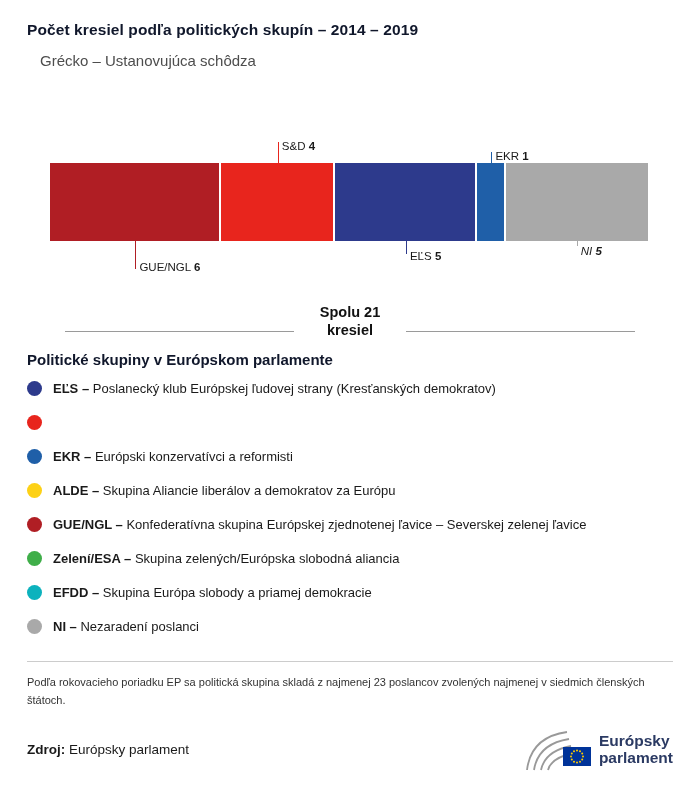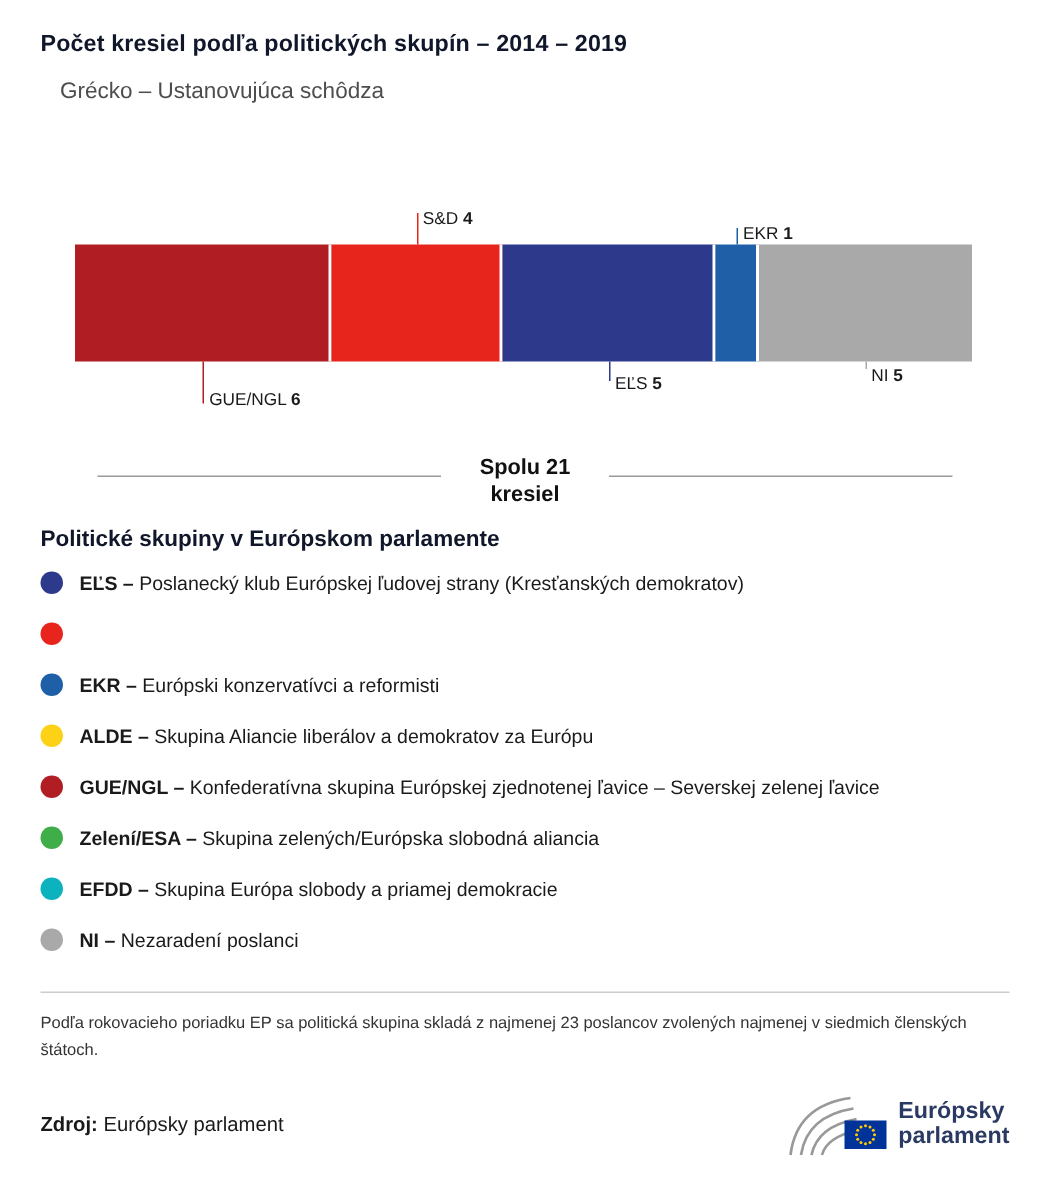--- a/index.html
+++ b/index.html
@@ -7,21 +7,21 @@
   body{width:700px;height:786px;font-family:"Liberation Sans",sans-serif;color:#1a1a1a;position:relative;overflow:hidden}
   .page{padding-top:21px}
   h1{font-size:15.5px;font-weight:bold;color:#10172b;padding:0 27px;letter-spacing:.1px}
   h2{font-size:15px;font-weight:normal;color:#4d4d4d;padding:0 40px;margin-top:13px}
   #chart{position:relative;margin:64px 52px 0 50px;height:158px}
   #stacked-bar{position:absolute;top:30px;left:0;right:0;height:78px;display:flex}
   .seg{height:100%}
   .tick{position:absolute;width:1px}
   .seg-label{position:absolute;font-size:11.5px;white-space:nowrap;color:#1a1a1a}
   .seg-label b{font-weight:bold}
-  .total-divider{display:flex;align-items:center;margin:12px 65px 4px}
+  .total-divider{display:flex;align-items:flex-end;margin:12px 65px 4px}
   .total-divider .line{flex:1;height:1px;background:#9a9a9a;margin-bottom:7px}
   .total-text{padding:0 26px;font-weight:bold;font-size:14.5px;text-align:center;line-height:1.25;color:#111}
   h3{font-size:15px;font-weight:bold;color:#10172b;padding:0 27px;margin-top:12px}
   #legend-items{margin-top:3px;padding:0 27px}
   .legend-row{display:flex;align-items:center;height:34px}
   .dot{width:15px;height:15px;border-radius:50%;flex:0 0 15px;margin-right:11px}
   .legend-text{font-size:13px;color:#1a1a1a;white-space:nowrap}
   .legend-text b{font-weight:bold}
   hr.divider{border:none;border-top:1px solid #ccc;margin:18px 27px 0}
   .note{font-size:11px;color:#333;line-height:1.6;margin:12px 27px 0;max-width:648px}
@@ -49,21 +49,21 @@
       </div>
   <div class="tick" style="left: 14.2857%; height: 28px; top: 108px; background: rgb(176, 30, 36);"></div>
       <div class="seg-label" style="left: calc(14.2857% + 4px); top: 128px;"><span>GUE/NGL </span><b>6</b></div>
       <div class="tick" style="left: 38.0952%; height: 21px; top: 9px; background: rgb(232, 37, 29);"></div>
       <div class="seg-label" style="left: calc(38.0952% + 4px); top: 7px;"><span>S&amp;D </span><b>4</b></div>
       <div class="tick" style="left: 59.5238%; height: 13px; top: 108px; background: rgb(45, 58, 140);"></div>
       <div class="seg-label" style="left: calc(59.5238% + 4px); top: 117px;"><span>EĽS </span><b>5</b></div>
       <div class="tick" style="left: 73.8095%; height: 11px; top: 19px; background: rgb(31, 95, 168);"></div>
       <div class="seg-label" style="left: calc(73.8095% + 4px); top: 17px;"><span>EKR </span><b>1</b></div>
       <div class="tick" style="left: 88.0952%; height: 5px; top: 108px; background: rgb(169, 169, 169);"></div>
-      <div class="seg-label" style="left: calc(88.0952% + 4px); top: 112px;"><span>NI </span><b>5</b></div>
+      <div class="seg-label" style="left: calc(88.0952% + 4px); top: 112px; font-style: italic;"><span>NI </span><b>5</b></div>
     </div>
 
   <div class="total-divider">
     <div class="line"></div>
     <div class="total-text">
       <div>Spolu 21</div>
       <div>kresiel</div>
     </div>
     <div class="line"></div>
   </div>

